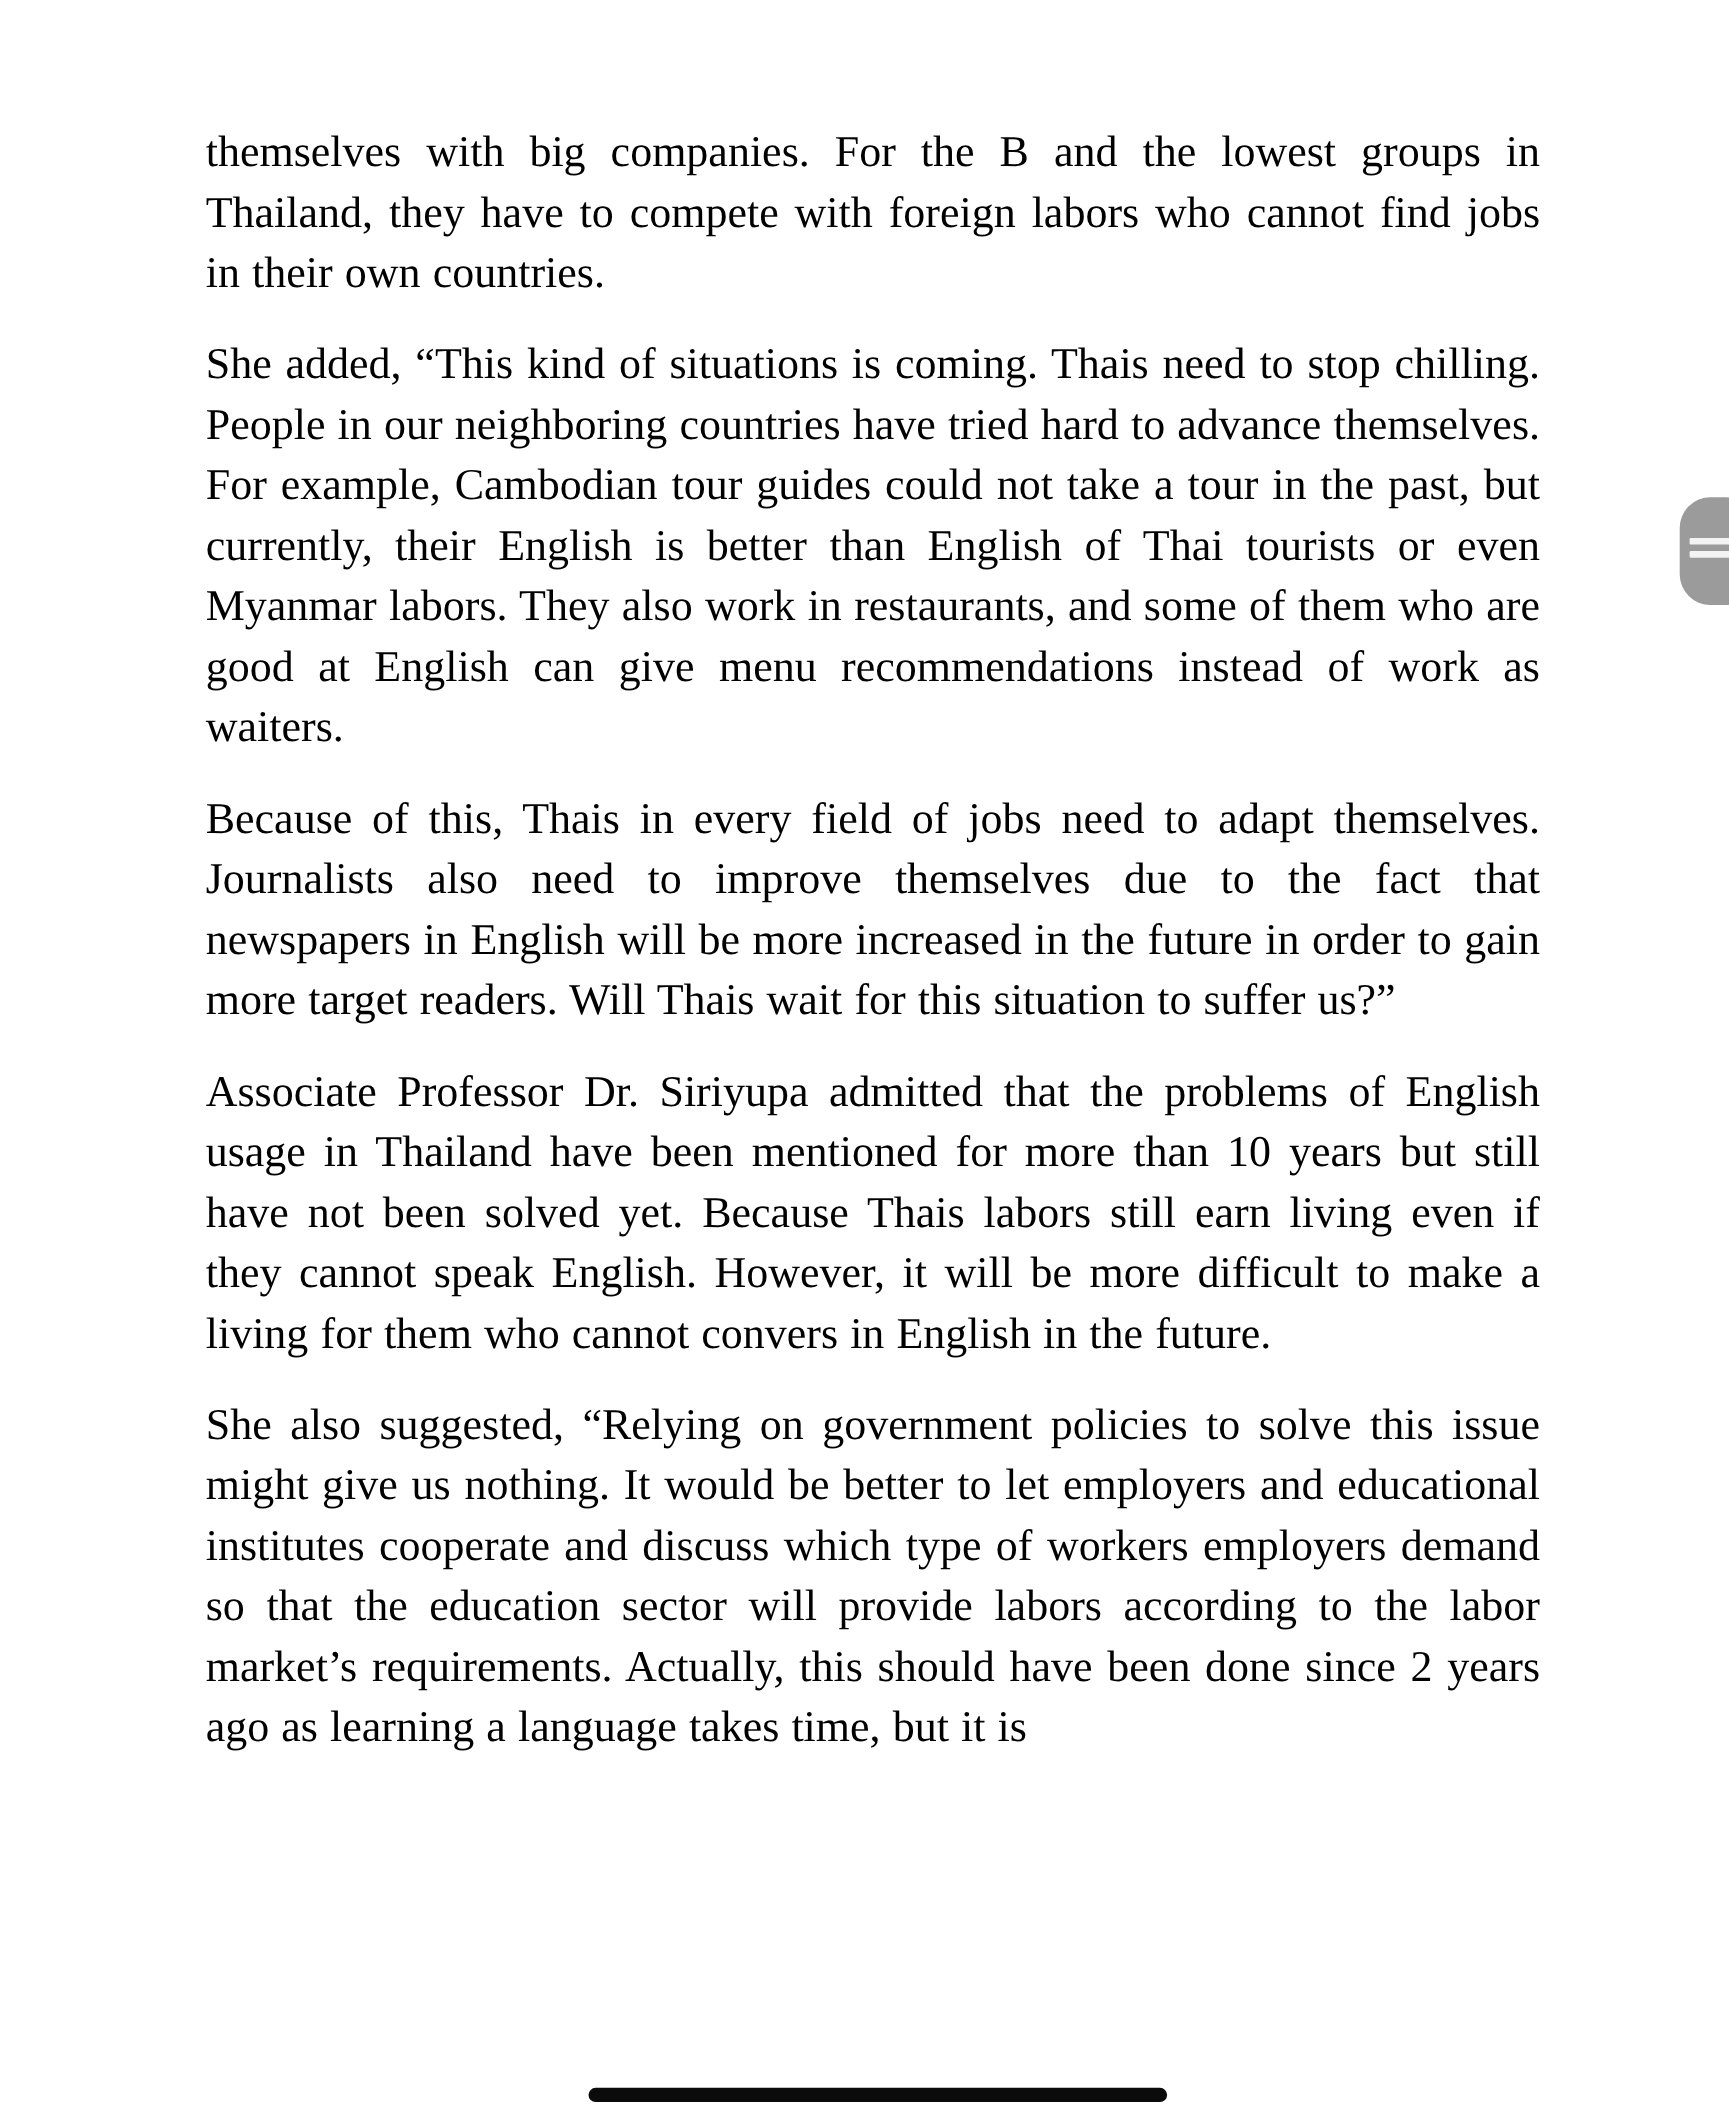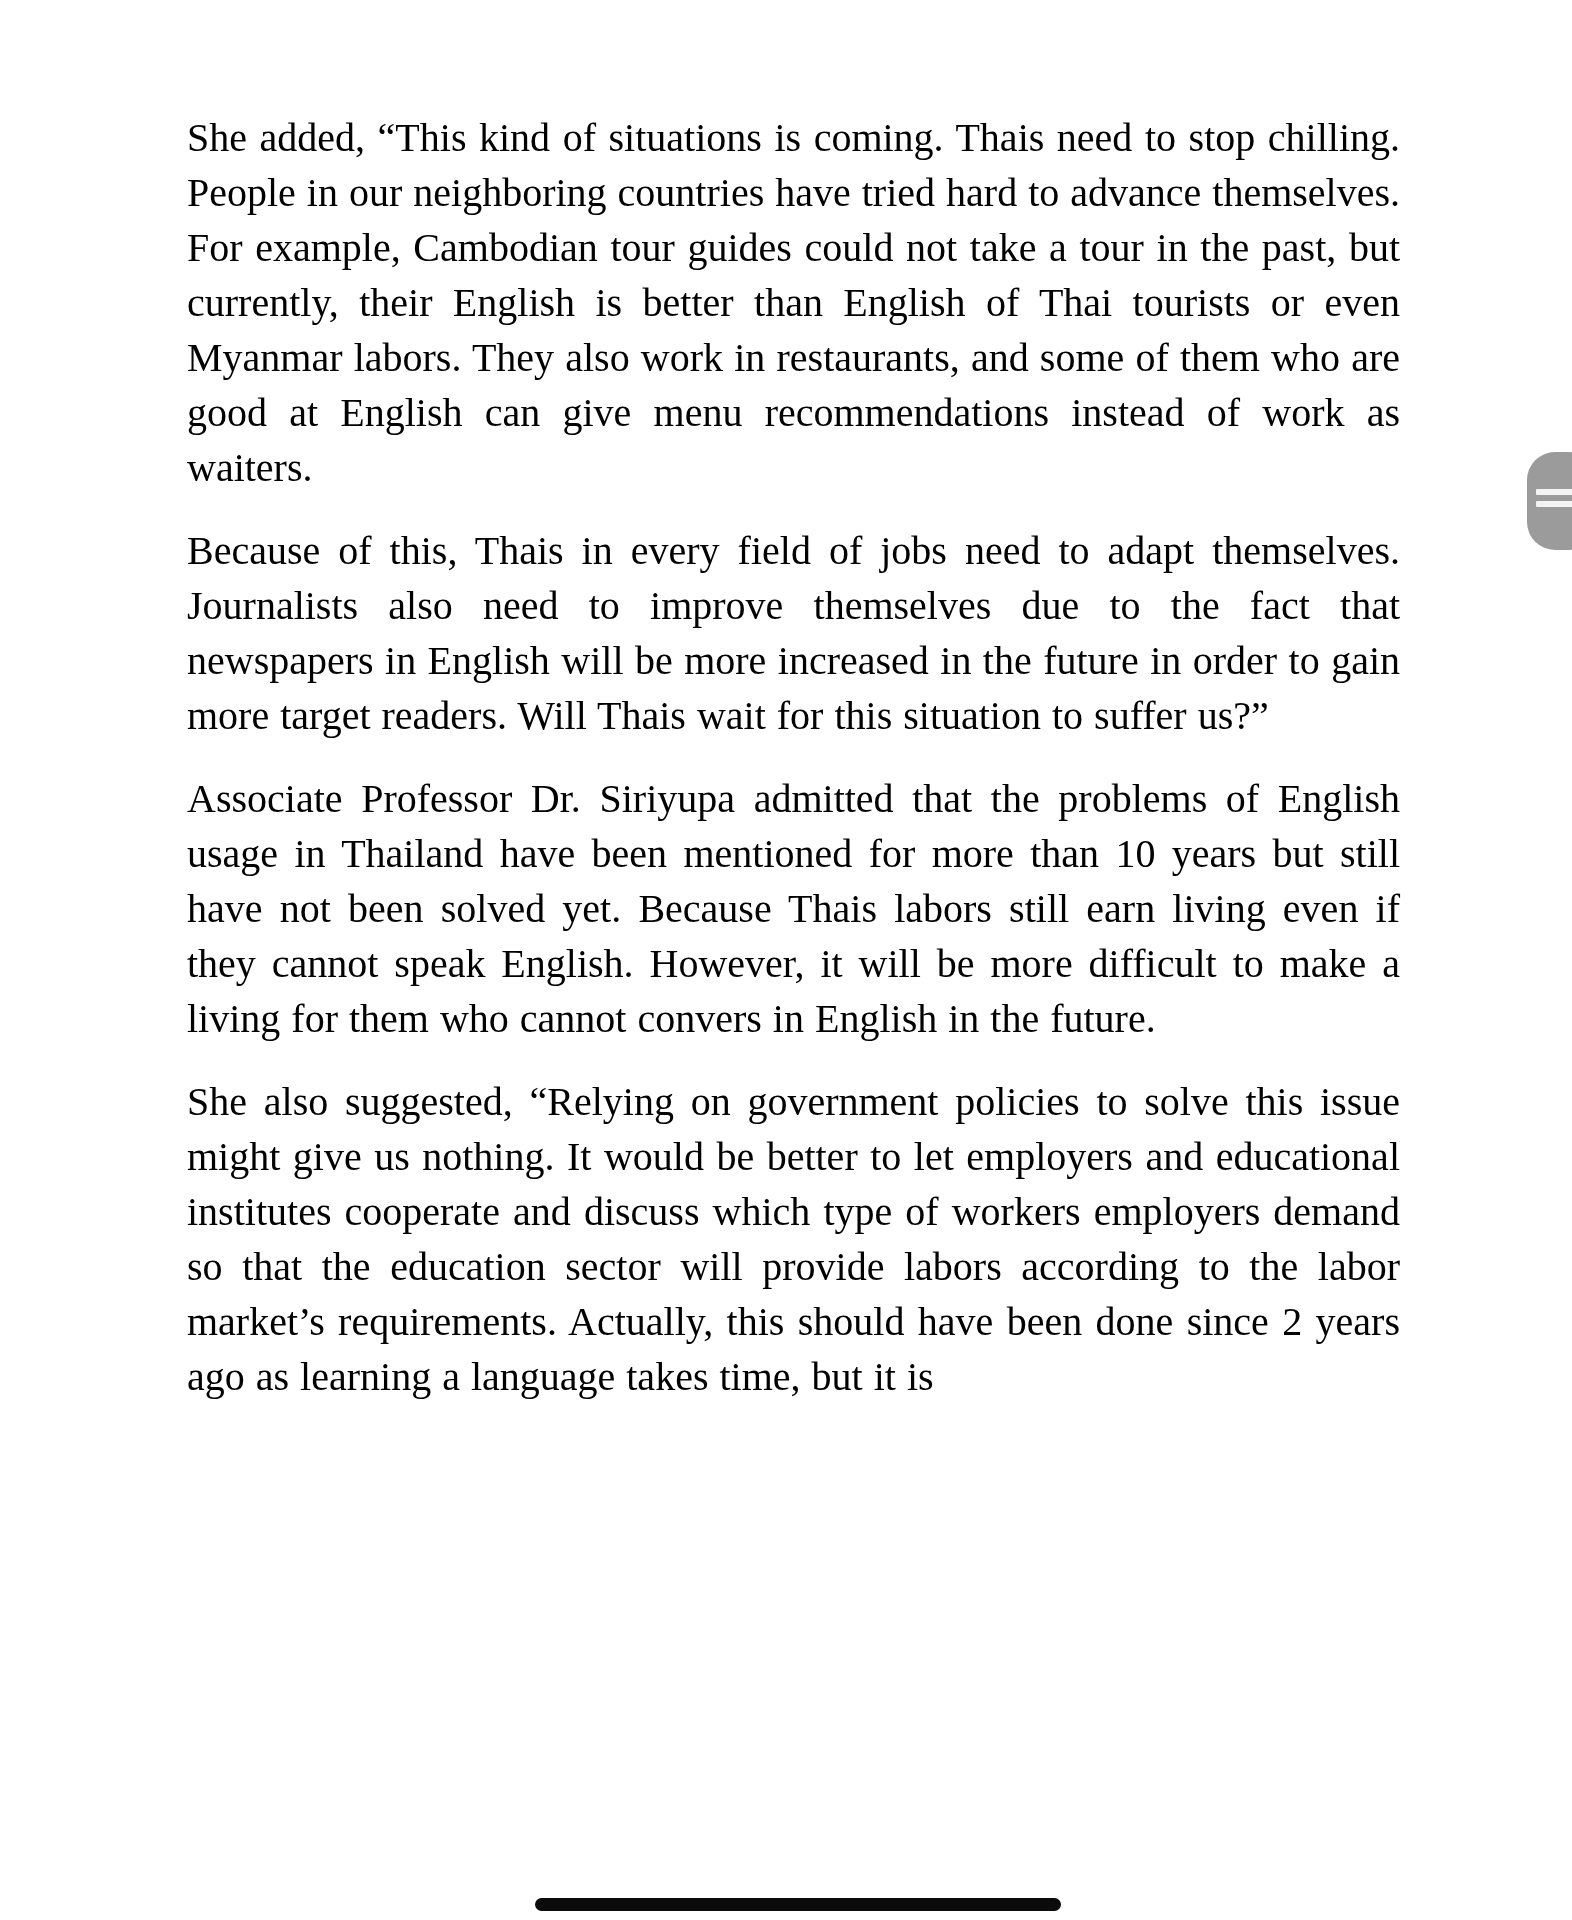--- a/index.html
+++ b/index.html
@@ -62,20 +62,21 @@
     background: #0b0b0b;
     border-radius: 7px;
   }
 </style>
 </head>
 <body>
 
 <main class="page">
 
   <article class="article">
+    <p class="para">themselves with big companies. For the B and the lowest groups in Thailand, they have to compete with foreign labors who cannot find jobs in their own countries.</p>
     <p class="para">She added, “This kind of situations is coming. Thais need to stop chilling. People in our neighboring countries have tried hard to advance themselves. For example, Cambodian tour guides could not take a tour in the past, but currently, their English is better than English of Thai tourists or even Myanmar labors. They also work in restaurants, and some of them who are good at English can give menu recommendations instead of work as waiters.</p>
     <p class="para">Because of this, Thais in every field of jobs need to adapt themselves. Journalists also need to improve themselves due to the fact that newspapers in English will be more increased in the future in order to gain more target readers. Will Thais wait for this situation to suffer us?”</p>
     <p class="para">Associate Professor Dr. Siriyupa admitted that the problems of English usage in Thailand have been mentioned for more than 10 years but still have not been solved yet. Because Thais labors still earn living even if they cannot speak English. However, it will be more difficult to make a living for them who cannot convers in English in the future.</p>
     <p class="para">She also suggested, “Relying on government policies to solve this issue might give us nothing. It would be better to let employers and educational institutes cooperate and discuss which type of workers employers demand so that the education sector will provide labors according to the labor market’s requirements. Actually, this should have been done since 2 years ago as learning a language takes time, but it is</p>
   </article>
 
   <div class="scroll-grabber">
     <span class="grip-line one"></span>
     <span class="grip-line two"></span>
   </div>

